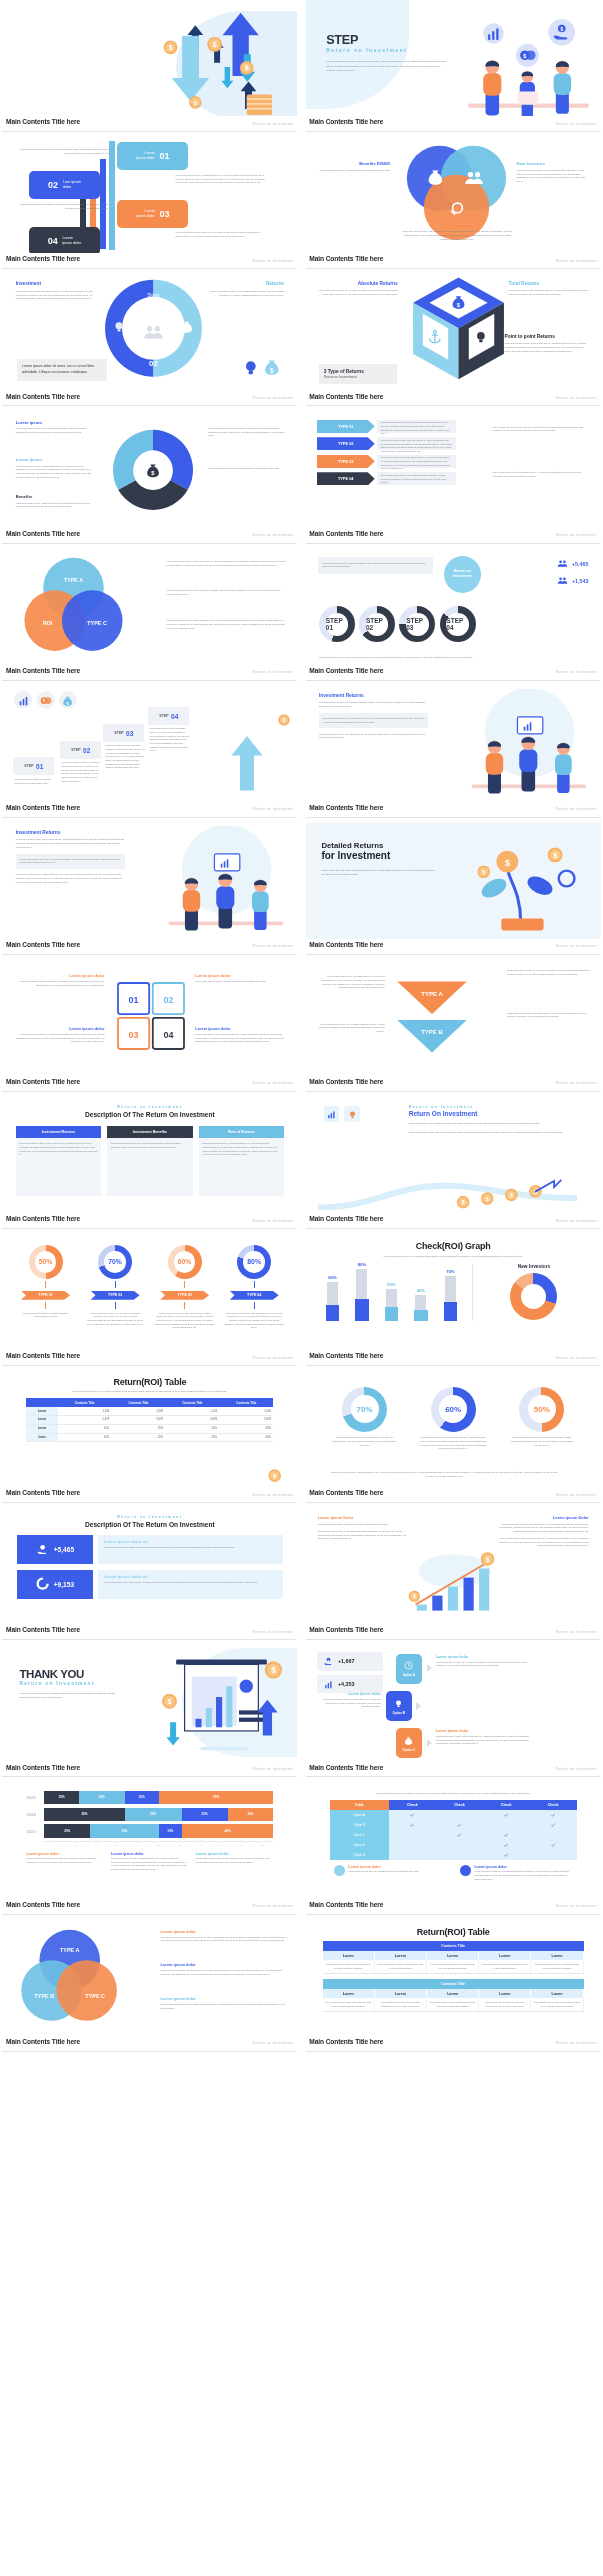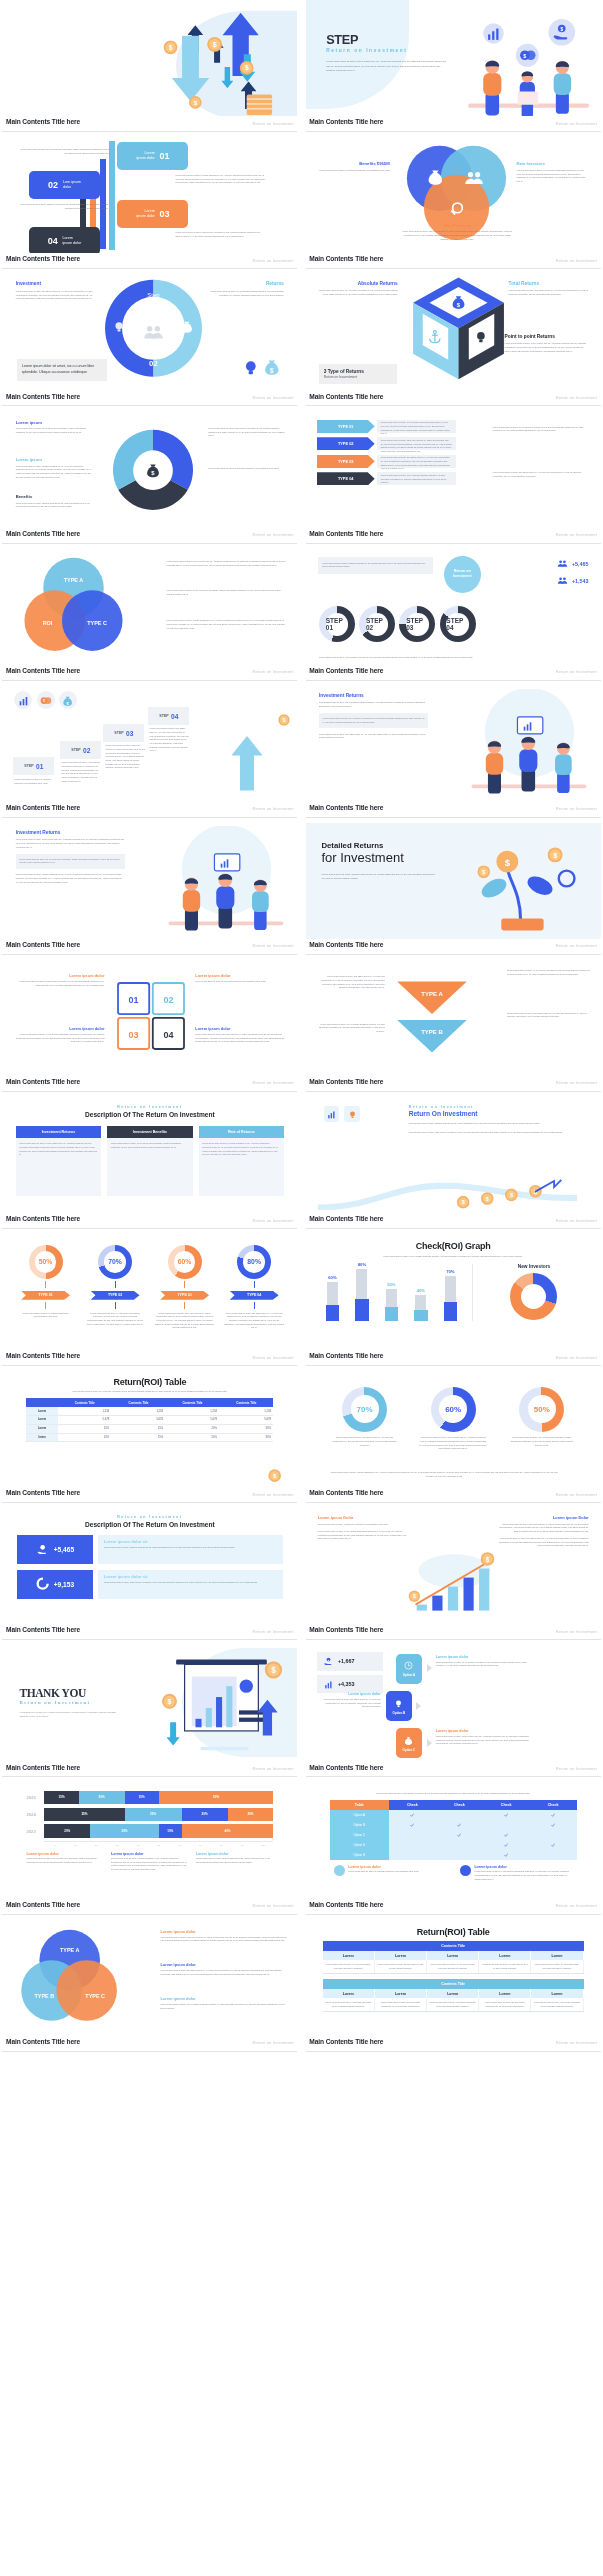--- a/index.html
+++ b/index.html
@@ -700,21 +700,21 @@
       <div class="cap">
     <div class="cap-t">Main Contents Title here</div>
     <div class="cap-s">Return on Investment</div>
       </div>
     </div>
     <div class="cell">
 <div class="slide">
   <div class="blob" style="left:0;top:0;width:100%;height:100%;background:#eef6fc;border-radius:0;"></div>
   <div style="position:absolute;left:15.7px;top:18px;width:121px;">
     <div style="font-size:7.8px;font-weight:bold;line-height:1.25;color:#1d1f26">Detailed Returns</div>
-    <div style="font-size:13px;font-weight:normal;line-height:1.25;color:#1d1f26">for Investment</div>
+    <div style="font-size:10px;font-weight:bold;line-height:1.25;color:#1d1f26">for Investment</div>
     <div class="lorem5" style="margin-top:6px;width:115px;">Lorem ipsum dolor sit amet, sanctus docendi qui an, scripta dissentiet duo et. Eu nihil mentitum definitiones mei. Est an mucius causae debitis.</div>
   </div>
   <svg width="127" height="103" style="position:absolute;right:8.4px;top:7.2px;" viewBox="0 0 210 170">
     <path d="M92 150 C92 100 70 80 70 60" stroke="#3b5de7" stroke-width="5" fill="none"></path>
     <circle cx="70" cy="52" r="18" fill="#f7b267"></circle>
           <text x="70" y="59" font-size="16" text-anchor="middle" fill="#fff" font-weight="bold">$</text>
     <ellipse cx="48" cy="96" rx="22" ry="13" fill="#6ec1e4" transform="rotate(-28 48 96)"></ellipse>
     <ellipse cx="124" cy="92" rx="22" ry="13" fill="#3b5de7" transform="rotate(26 124 92)"></ellipse>
     <rect x="60" y="146" width="70" height="20" rx="4" fill="#f58b4c"></rect>
     <g transform="translate(136,28)">
@@ -1202,21 +1202,21 @@
   </svg>
 </div>
       <div class="cap">
     <div class="cap-t">Main Contents Title here</div>
     <div class="cap-s">Return on Investment</div>
       </div>
     </div>
     <div class="cell">
 <div class="slide">
   <div class="blob" style="right:-12px;top:2.4px;width:127px;height:109px;background:#eaf4fb;border-radius:55% 0 0 55%;"></div>
-  <div style="position:absolute;left:17px;top:42px;width:115px;font-family:Liberation Serif, serif;">
+  <div style="position:absolute;left:17px;top:23px;width:115px;">
     <div style="font-size:11.5px;font-weight:bold;letter-spacing:-0.4px;">THANK YOU</div>
     <div style="font-size:4.8px;font-weight:bold;letter-spacing:1.3px;color:#6ec1e4;margin-top:1.2px;">Return on Investment</div>
     <div class="lorem" style="margin-top:6px;width:106px;">Lorem ipsum dolor sit amet, pro ei quando probatus gloriatur. His nibh splendide ferendibus no, molestie laboramus dissentiunt ex mea. Everti oportere.</div>
   </div>
   <svg width="133" height="115" style="position:absolute;right:6px;top:0;" viewBox="0 0 220 190">
     <rect x="30" y="24" width="150" height="8" rx="2" fill="#2a3a66"></rect>
     <rect x="44" y="32" width="122" height="110" fill="#fff" stroke="#2a3a66" stroke-width="2"></rect>
     <rect x="56" y="52" width="74" height="82" fill="#e2e8fb"></rect>
     <rect x="62" y="122" width="10" height="14" fill="#3b5de7"></rect>
           <rect x="79" y="104" width="10" height="32" fill="#8fd3ef"></rect>

